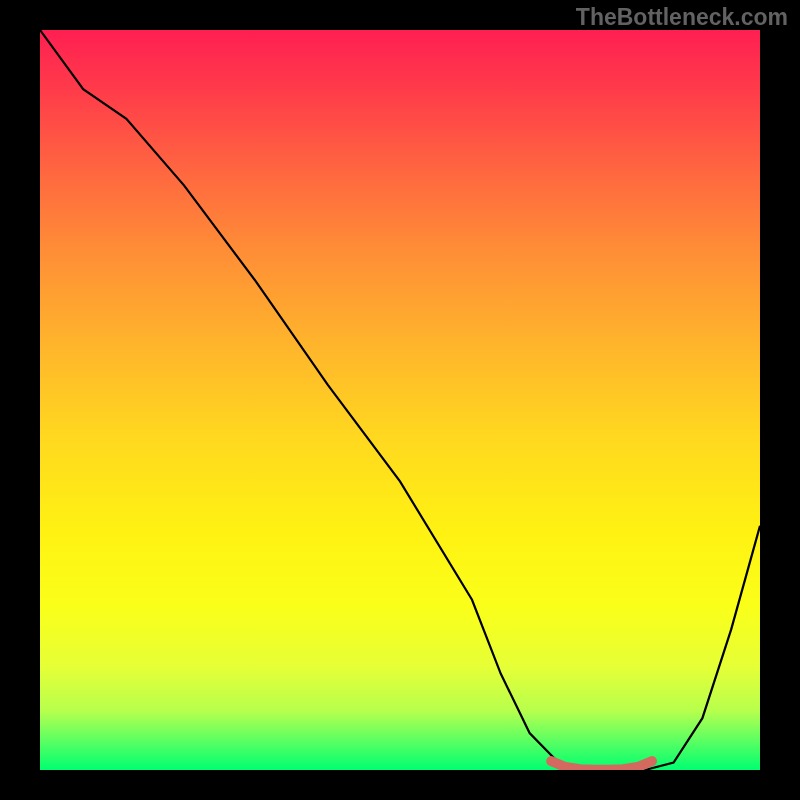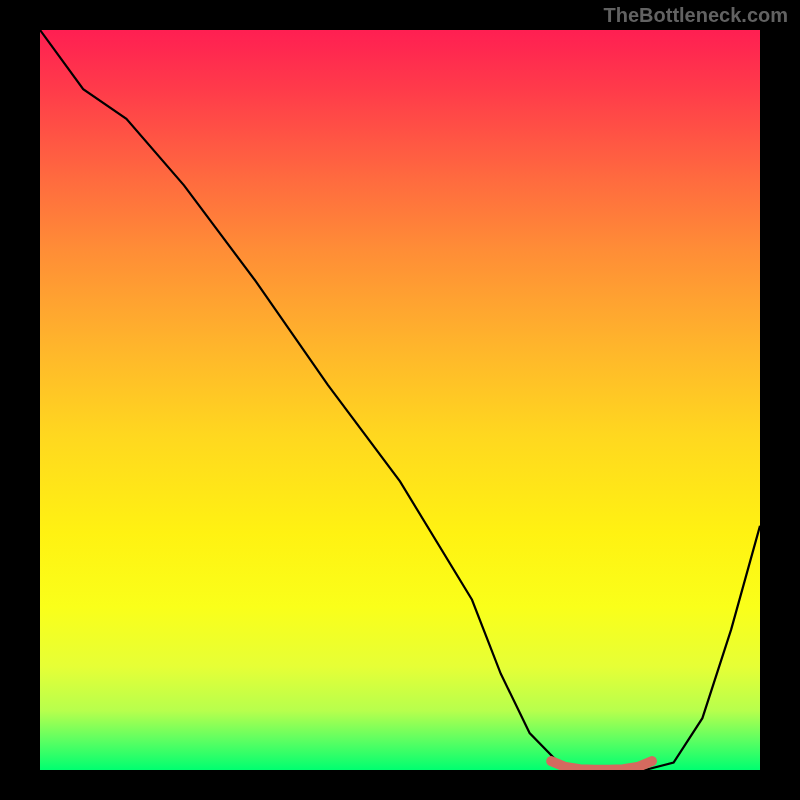--- a/index.html
+++ b/index.html
@@ -9,21 +9,21 @@
     background: #000;
     position: relative;
     font-family: Arial, sans-serif;
     overflow: hidden;
   }
   .watermark {
     position: absolute;
     top: 4px;
     right: 12px;
     color: #626262;
-    font-size: 20px;
+    font-size: 23px;
     font-weight: bold;
     z-index: 10;
   }
   .plot-area {
     position: absolute;
     left: 40px;
     top: 30px;
     width: 720px;
     height: 740px;
     background: linear-gradient(to bottom,

